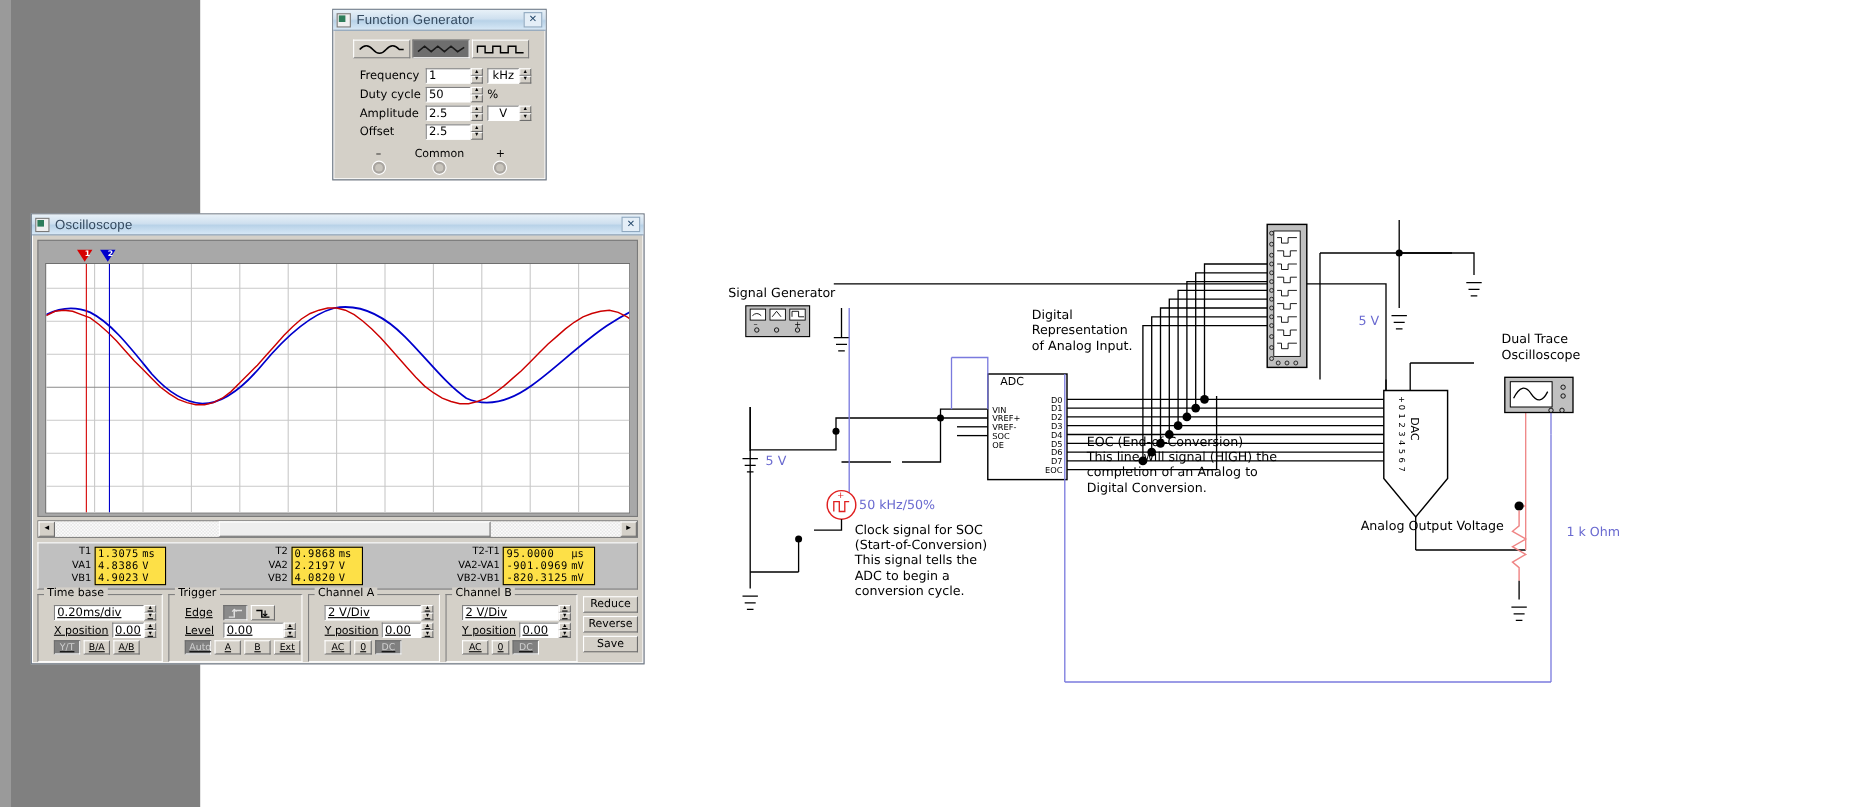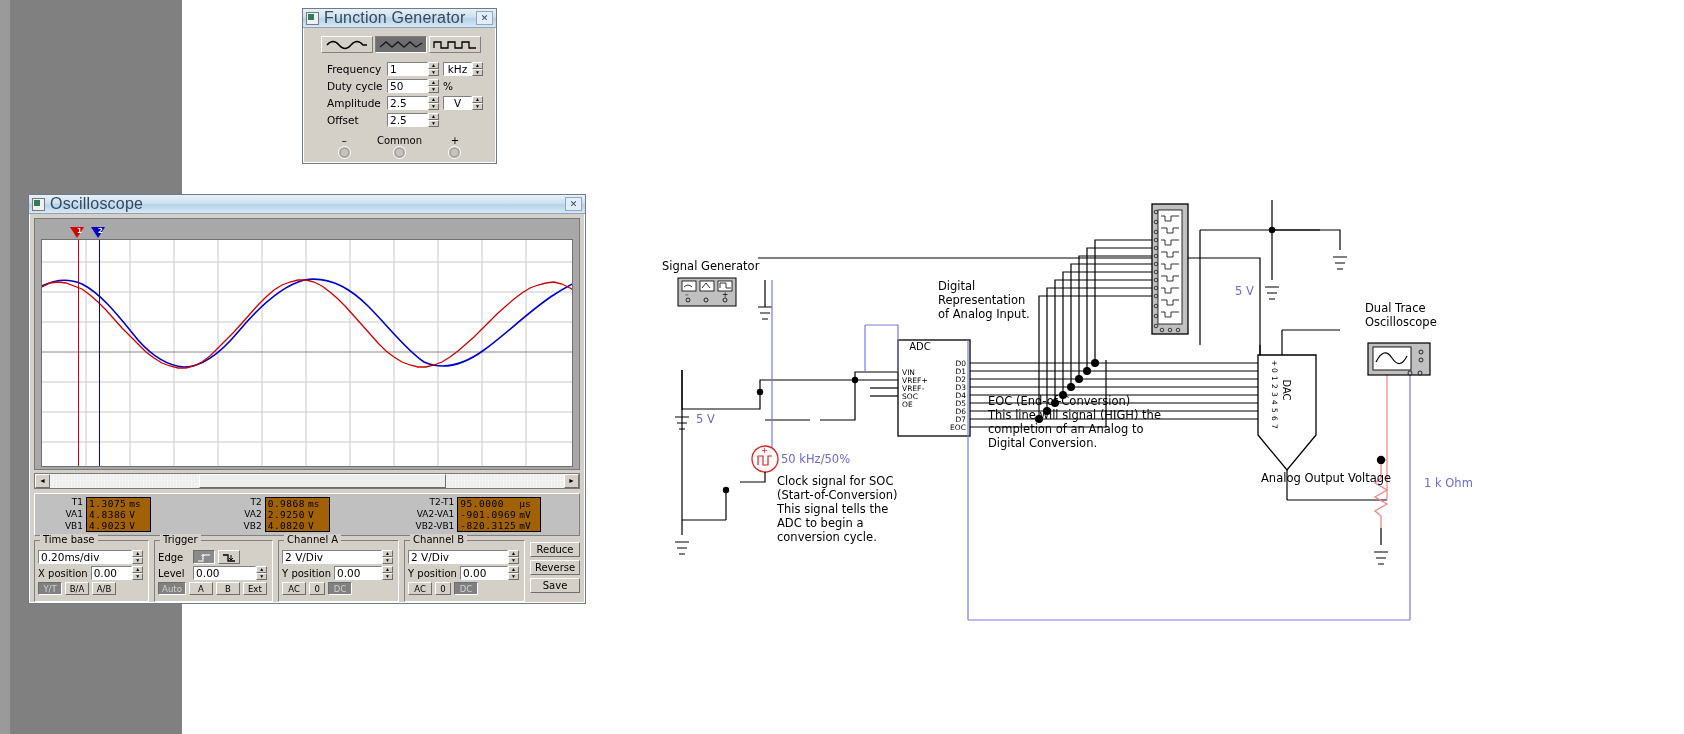--- a/index.html
+++ b/index.html
@@ -18,21 +18,21 @@
   
   .win { position:absolute; background:#d4d0c8; border:1px solid #6e7b8b; box-shadow:0 0 0 1px #ffffff inset; }
   .win-title {
     height:19px; display:flex; align-items:center; gap:5px; padding:0 3px;
     background:linear-gradient(to bottom,#e8f1f8 0%, #cfe0ef 45%, #b8d2e8 55%, #d7e8f6 100%);
     border-bottom:1px solid #8ba4bd;
     font-size:12px; color:#2b3a4a;
   }
   .win-icon { width:13px; height:13px; background:#f0f0f0; border:1px solid #7a7a7a; position:relative; }
   .win-icon::after { content:""; position:absolute; left:1px; top:1px; width:6px; height:6px; background:#2e7d5b; }
-  .win-title-text { flex:1; font-size:16px; color:#34495e; letter-spacing:.2px; }
+  .win-title-text { flex:1; font-size:12px; color:#34495e; letter-spacing:.2px; }
   .win-close {
     width:17px; height:14px; border:1px solid #8fa8bf; background:#e4eef7;
     font-size:9px; line-height:12px; text-align:center; color:#24486b; font-family:"DejaVu Sans", sans-serif;
   }
 
   
   #fgen { left:302px; top:8px; width:195px; height:156px; }
   .fg-body { padding:6px 8px; }
   .wave-row { display:flex; gap:2px; margin:2px 0 9px 10px; }
   .wave-btn {
@@ -78,30 +78,30 @@
 
   .hscroll { height:16px; background:#d4d0c8; border:1px solid #7a7a7a; display:flex; align-items:stretch; margin-top:3px; }
   .hs-btn { width:15px; background:#d4d0c8; border:1px solid #fff; border-right-color:#6e6e6e; border-bottom-color:#6e6e6e; font-size:7px; text-align:center; line-height:12px; }
   .hs-track { flex:1; position:relative; background:repeating-conic-gradient(#e8e8e8 0% 25%, #fbfbfb 0% 50%) 50%/3px 3px; }
   .hs-thumb { position:absolute; left:29%; top:0; bottom:0; width:48%; background:#eeeeee; border:1px solid #fff; border-right-color:#6e6e6e; border-bottom-color:#6e6e6e; }
 
   .meas-panel { display:flex; gap:0; margin-top:4px; background:#c0c0c0; border:1px solid #fff; border-right-color:#808080; border-bottom-color:#808080; padding:3px 4px; }
   .meas-col { display:flex; align-items:flex-end; gap:3px; flex:1; }
   .meas-labels { display:flex; flex-direction:column; gap:1px; text-align:right; width:44px; }
   .meas-labels div { font-size:9px; font-family:"DejaVu Sans", sans-serif; color:#000; line-height:11px; }
-  .meas-box { border:1px solid #000; background:#a16207; padding:0; }
+  .meas-box { border:1px solid #000; background:#fde047; padding:0; }
   .meas-box div {
     display:flex; justify-content:space-between; font-family:"DejaVu Sans Mono", monospace;
     font-size:9.5px; line-height:11px; padding:0 2px; color:#000; white-space:pre;
   }
   .meas-box .mv { letter-spacing:.5px; }
   .meas-box .mu { width:22px; text-align:left; padding-left:3px; }
 
   .ctrl-panel { display:flex; gap:5px; margin-top:4px; }
-  .fieldset { border:1px solid #fff; border-top-color:#808080; border-left-color:#808080; position:relative; padding:9px 5px 4px 3px; }
+  .fieldset { border:1px solid #fff; border-top-color:#808080; border-left-color:#808080; position:relative; padding:9px 5px 4px 14px;text-decoration:underline; }
   .fieldset > .legend { position:absolute; top:-7px; left:5px; background:#d4d0c8; padding:0 3px; font-size:10px; font-family:"DejaVu Sans", sans-serif; }
   .row { display:flex; align-items:center; gap:3px; margin-bottom:2px; }
   .row .lbl { font-size:10px; font-family:"DejaVu Sans", sans-serif; }
   .tbtn {
     min-width:24px; height:13px; padding:0 3px; font-size:8.5px; line-height:12px; text-align:center;
     background:#d4d0c8; border:1px solid #fff; border-right-color:#6e6e6e; border-bottom-color:#6e6e6e;
     font-family:"DejaVu Sans", sans-serif;
   }
   .tbtn.on { background:#808080; color:#d0d0d0; border:1px solid #6e6e6e; border-right-color:#fff; border-bottom-color:#fff; }
   .sbtn {
@@ -298,21 +298,21 @@
         </div>
       </div>
       <div class="meas-col">
         <div class="meas-labels">
           <div>T2</div>
           <div>VA2</div>
           <div>VB2</div>
         </div>
         <div class="meas-box">
           <div><span class="mv">0.9868</span><span class="mu">ms</span></div>
-          <div><span class="mv">2.9250</span><span class="mu">V</span></div>
+          <div><span class="mv">2.2197</span><span class="mu">V</span></div>
           <div><span class="mv">4.0820</span><span class="mu">V</span></div>
         </div>
       </div>
       <div class="meas-col">
         <div class="meas-labels" style="width:58px;">
           <div>T2-T1</div>
           <div>VA2-VA1</div>
           <div>VB2-VB1</div>
         </div>
         <div class="meas-box">
@@ -683,18 +683,18 @@
     <div style="font:11.5px 'DejaVu Sans',sans-serif;">Digital Conversion.</div>
   </div>
 
   <div style="position:absolute;left:141px;top:452px;font:11.5px 'DejaVu Sans',sans-serif;color:#6a6ad0;">50 kHz/50%</div>
 
   <div style="position:absolute;left:725px;top:301px;line-height:18px;">
     <div style="font:11.5px 'DejaVu Sans',sans-serif;">Dual Trace</div>
     <div style="font:11.5px 'DejaVu Sans',sans-serif;">Oscilloscope</div>
   </div>
 
-  <div style="position:absolute;left:621px;top:471px;font:11.5px 'DejaVu Sans',sans-serif;">Analog Output Voltage</div>
+  <div style="position:absolute;left:597px;top:471px;font:11.5px 'DejaVu Sans',sans-serif;">Analog Output Voltage</div>
 
   <div style="position:absolute;left:56px;top:412px;font:11.5px 'DejaVu Sans',sans-serif;color:#6a6ad0;">5 V</div>
   <div style="position:absolute;left:595px;top:284px;font:11.5px 'DejaVu Sans',sans-serif;color:#6a6ad0;">5 V</div>
   <div style="position:absolute;left:747px;top:476px;font:11.5px 'DejaVu Sans',sans-serif;color:#6a6ad0;margin-left:37px;">1 k Ohm</div>
 </div>
 
 </body></html>

